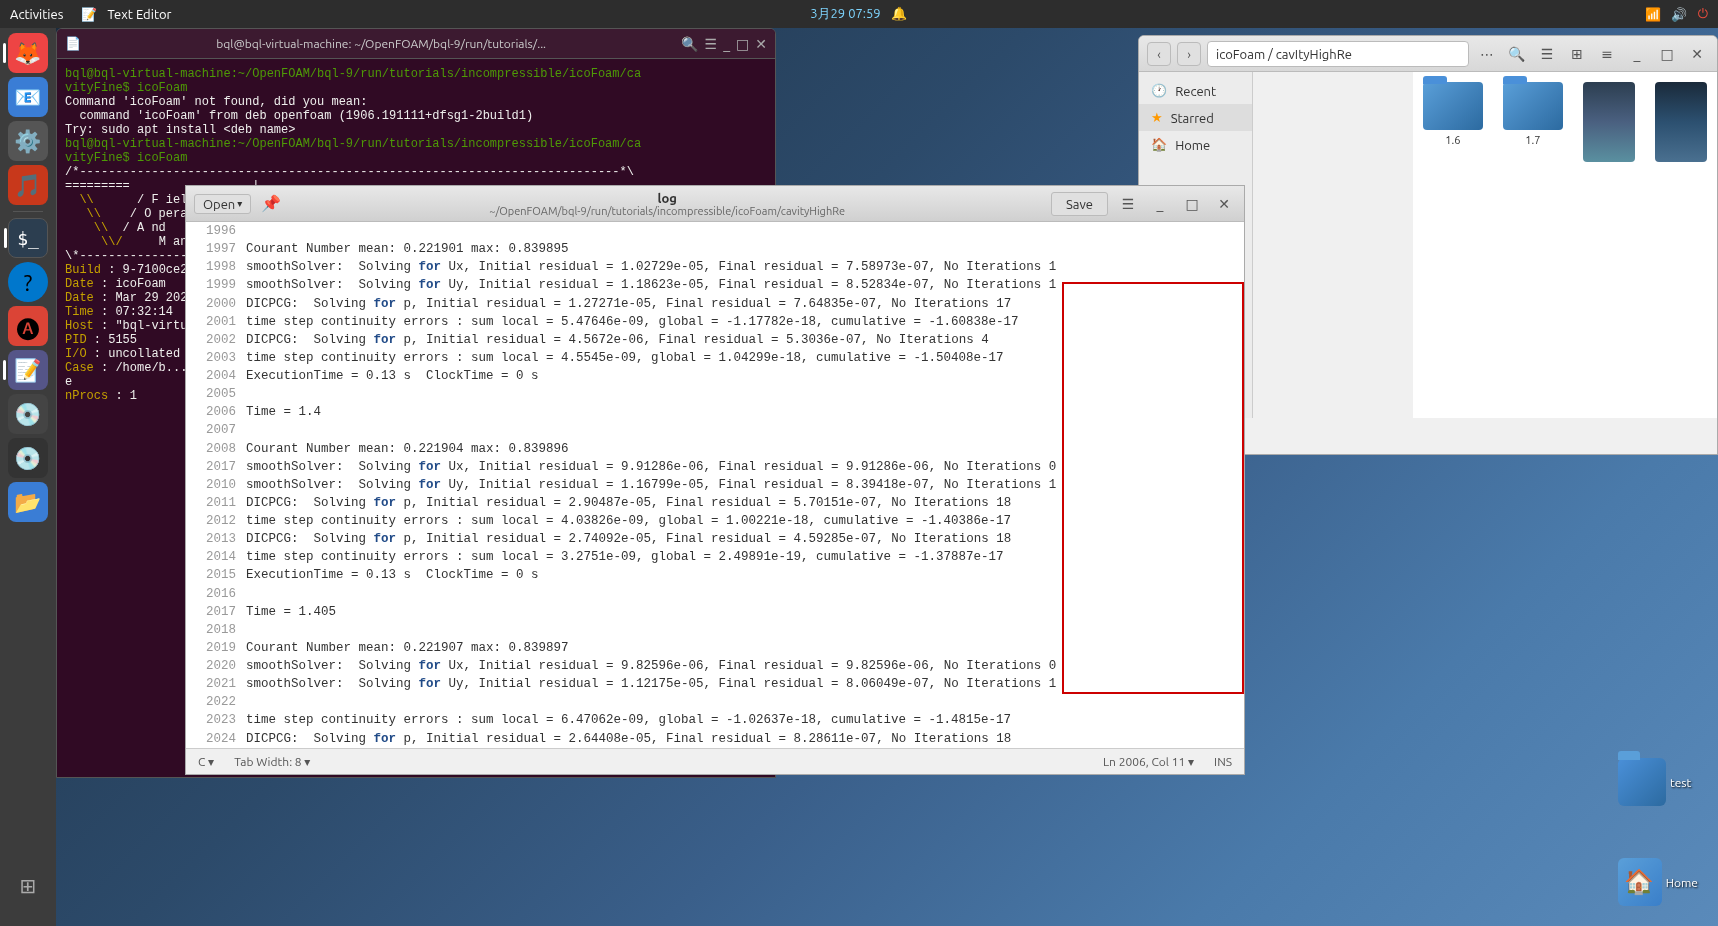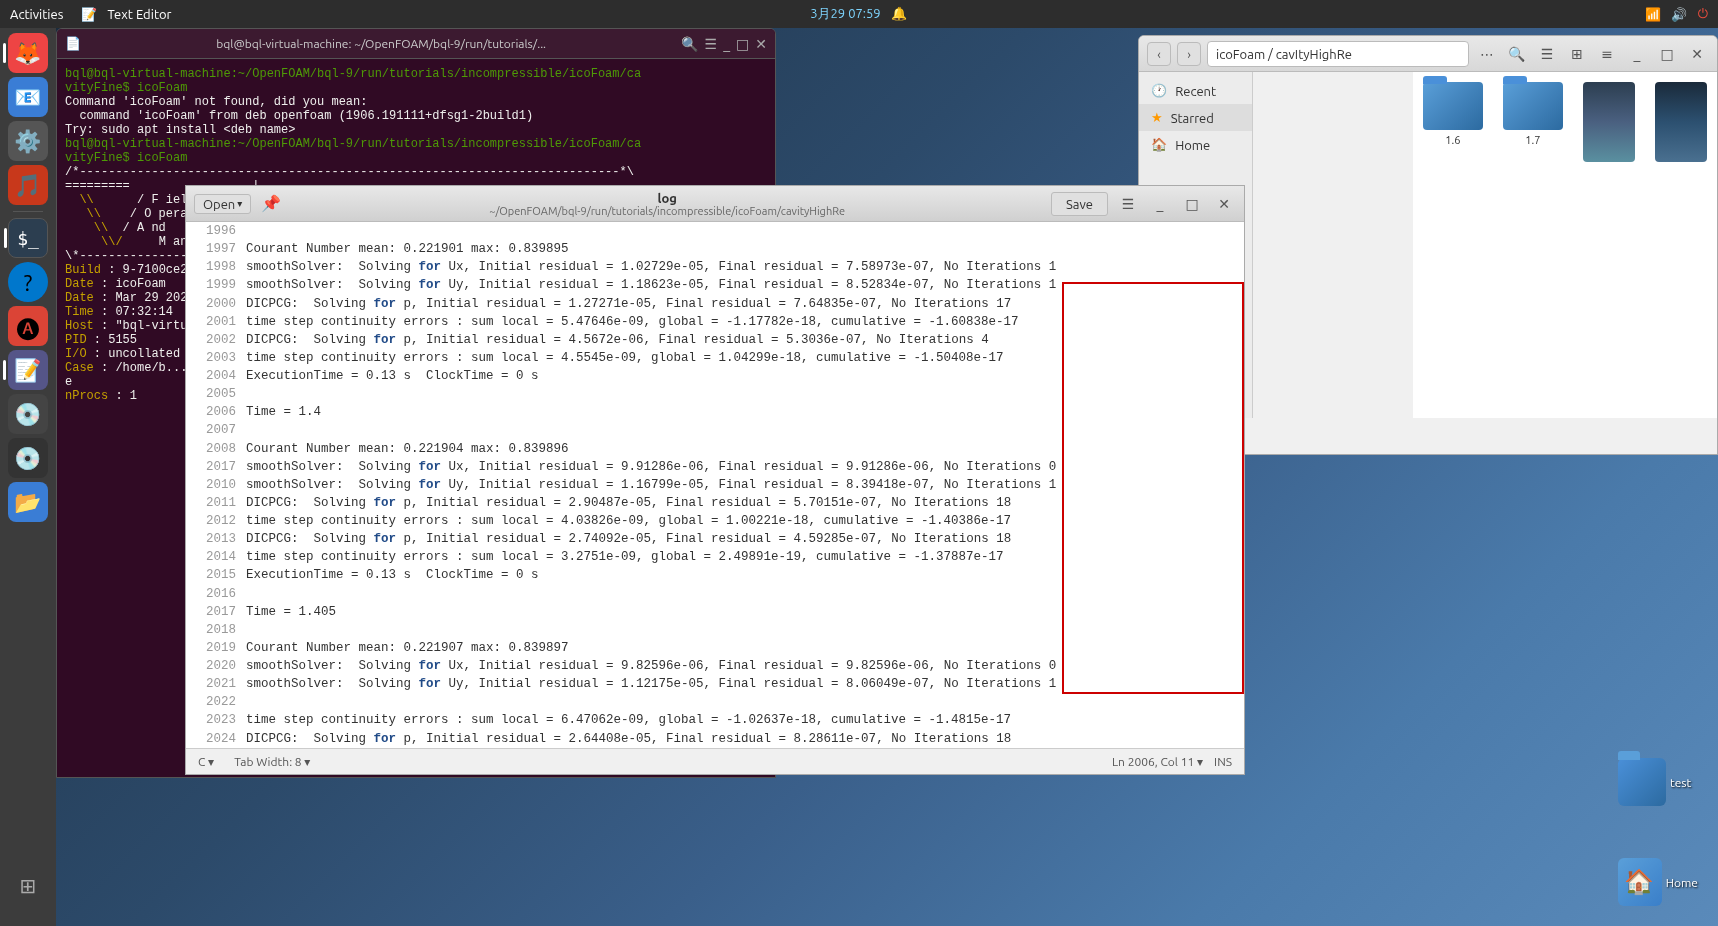--- a/index.html
+++ b/index.html
@@ -350,21 +350,21 @@
       display: flex;
       align-items: center;
       padding: 0 12px;
       font-size: 12px;
       color: #555;
       gap: 20px;
     }
     .statusbar-right {
       margin-left: auto;
       display: flex;
-      gap: 11px;
+      gap: 20px;
     }
 
     
     .desktop-icon {
       position: absolute;
       display: flex;
       flex-direction: row;
       align-items: center;
       gap: 4px;
       cursor: pointer;

